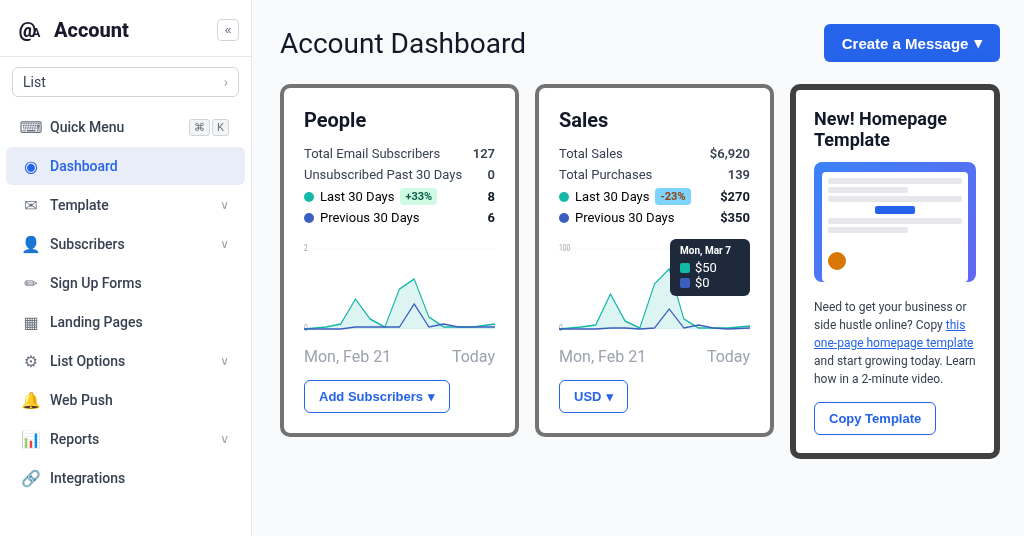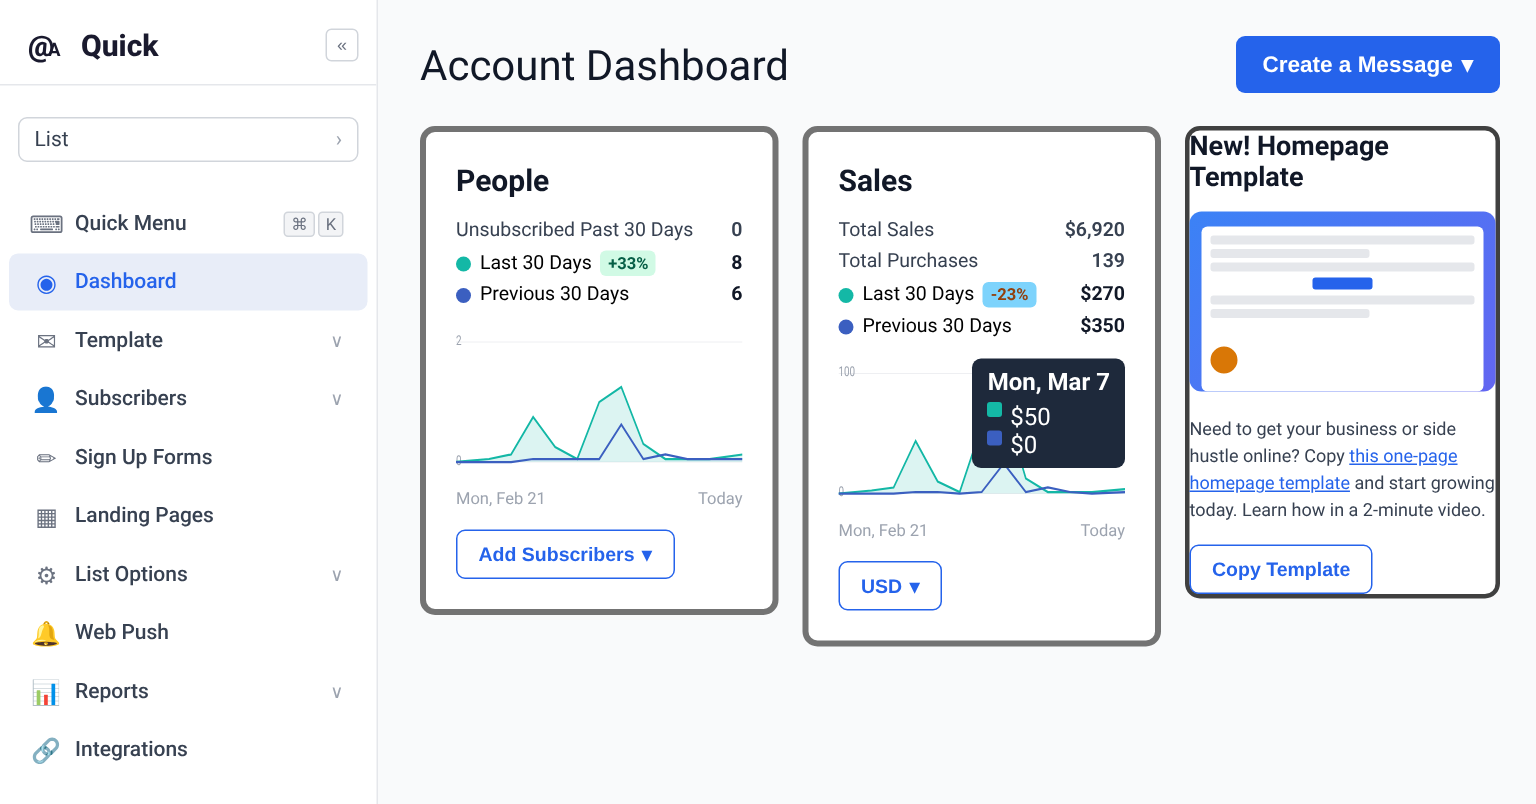--- a/index.html
+++ b/index.html
@@ -39,21 +39,21 @@
       border-radius: 4px;
       background: #fff;
       cursor: pointer;
       display: flex;
       align-items: center;
       justify-content: center;
       color: #6b7280;
       font-size: 12px;
     }
     .list-selector {
-      margin: 21px 12px;
+      margin: 10px 12px;
       border: 1px solid #d1d5db;
       border-radius: 6px;
       padding: 6px 10px;
       display: flex;
       align-items: center;
       justify-content: space-between;
       cursor: pointer;
       color: #374151;
       font-size: 14px;
     }
@@ -206,32 +206,32 @@
       position: absolute;
       top: 0;
       right: 10px;
       background: #1e293b;
       color: #fff;
       border-radius: 6px;
       padding: 6px 10px;
       font-size: 12px;
       min-width: 90px;
     }
-    .tooltip-date { font-weight: 700; margin-bottom: 4px; font-size: 16px; }
-    .tooltip-entry { display: flex; gap: 5px; font-size: 16px; }
+    .tooltip-date { font-weight: 700; margin-bottom: 4px; font-size: 10px; }
+    .tooltip-entry { display: flex; align-items: center; gap: 5px; font-size: 13px; }
     .tooltip-swatch {
       width: 10px; height: 10px; border-radius: 2px; display: inline-block;
     }
     .swatch-teal { background: #14b8a6; }
     .swatch-blue { background: #3b5fc0; }
 
     .chart-xaxis {
       display: flex;
       justify-content: space-between;
-      font-size: 11px;
+      font-size: 16px;
       color: #9ca3af;
       margin-top: 2px;
     }
     .card-footer {
       margin-top: 14px;
       display: flex;
       gap: 10px;
     }
     .footer-btn {
       border: 1.5px solid #2563eb;
@@ -244,21 +244,22 @@
       cursor: pointer;
       display: flex;
       align-items: center;
       gap: 5px;
     }
 
     
     .template-card {
       background: #fff;
       border-radius: 10px;
-      border: 3px solid #404040;
+      border: 6px solid #404040;
+      padding: 18px;
       width: 210px;
       min-width: 210px;
       flex: none;
     }
     .template-title {
       font-size: 18px;
       font-weight: 700;
       color: #111827;
       margin-bottom: 12px;
     }
@@ -320,21 +321,21 @@
 <body>
 
 <nav id="sidebar">
   <div class="sidebar-header">
     <div class="logo-area">
       <svg class="logo-icon" viewBox="0 0 36 36" fill="none" xmlns="http://www.w3.org/2000/svg">
         <circle cx="18" cy="18" r="18" fill="#fff"></circle>
         <text x="3" y="26" font-size="22" font-weight="900" fill="#1a1a2e">@</text>
         <text x="18" y="26" font-size="14" font-weight="700" fill="#1a1a2e">A</text>
       </svg>
-      <span style="font-size:20px;font-weight:800;color:#1a1a2e;">Quick</span>
+      <span style="font-size:20px;font-weight:800;color:#1a1a2e;">Account</span>
     </div>
     <button class="collapse-btn">«</button>
   </div>
 
   <div class="list-selector">
     <span>List</span>
     <span style="color:#9ca3af;">›</span>
   </div>
 
   <div id="nav-items">
@@ -415,20 +416,24 @@
     <button class="create-message-btn">
       <span>Create a Message</span>
       <span>▾</span>
     </button>
   </div>
 
   <div class="cards-row">
 
     <div class="card">
       <div class="card-title">People</div>
+      <div class="stat-row">
+        <span class="stat-label">Total Email Subscribers</span>
+        <span class="stat-value">127</span>
+      </div>
       <div class="stat-row">
         <span class="stat-label">Unsubscribed Past 30 Days</span>
         <span class="stat-value">0</span>
       </div>
       <div class="metric-row">
         <div class="metric-left">
           <span class="dot dot-teal"></span>
           <span>Last 30 Days</span>
           <span class="badge badge-green">+33%</span>
         </div>

